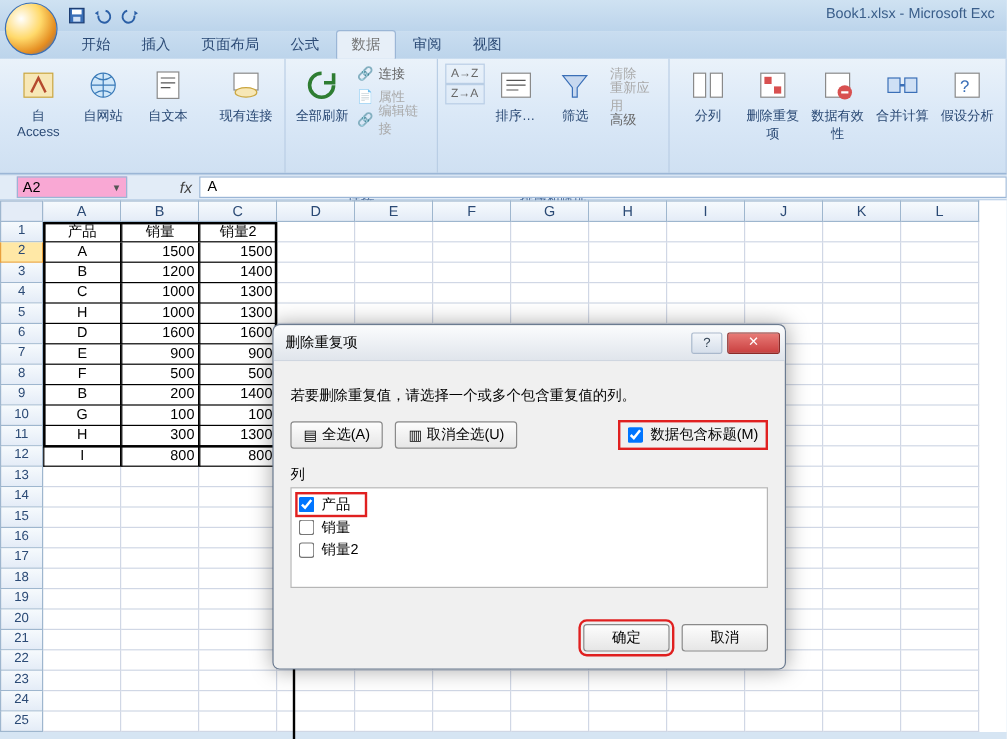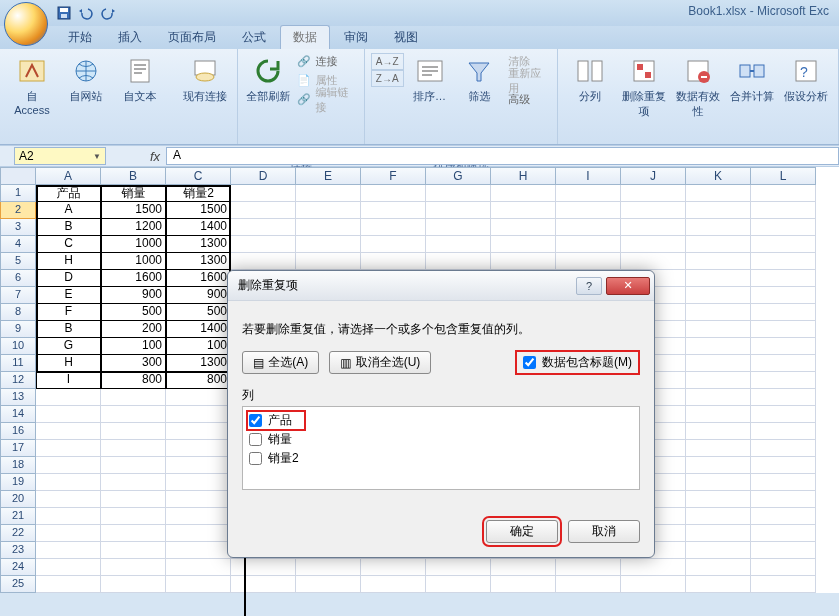--- a/index.html
+++ b/index.html
@@ -26,21 +26,21 @@
 .big-btn .icn { width: 32px; height: 32px; margin-bottom: 2px; }
 .small-stack { display: flex; flex-direction: column; gap: 2px; font-size: 11px; color: #666; }
 .small-stack .row { display: flex; align-items: center; gap: 4px; padding: 1px 3px; }
 .small-stack .row.disabled { color: #aaa; }
 
 
 .icn svg { width: 100%; height: 100%; }
 
 
 .fbar { height: 22px; background: #e2ecf7; border-top: 1px solid #b9cee5; border-bottom: 1px solid #b9cee5; display: flex; align-items: center; }
-.namebox { width: 92px; height: 18px; margin-left: 14px; background: #fef9c3; border: 1px solid #9bb6d6; display: flex; align-items: center; padding: 0 4px; font-size: 12px; }
+.namebox { width: 92px; height: 18px; margin-left: 14px; background: #f9a8d4; border: 1px solid #9bb6d6; display: flex; align-items: center; padding: 0 4px; font-size: 12px; }
 .namebox .dd { margin-left: auto; font-size: 8px; color: #555; }
 .fxbtns { width: 60px; display: flex; justify-content: flex-end; align-items: center; padding-right: 6px; font-style: italic; color: #444; font-size: 13px; }
 .formula-input { flex: 1; height: 18px; background: #fff; border: 1px solid #9bb6d6; padding: 0 6px; font-size: 12px; }
 
 
 .grid-wrap { position: relative; background: #fff; }
 .corner { position: absolute; top: 0; left: 0; width: 36px; height: 18px; background: #e4ecf7; border: 1px solid #9eb6ce; }
 .colhdrs { display: flex; margin-left: 36px; }
 .colhdr { width: 65px; height: 18px; background: linear-gradient(#f6fafd,#e4ecf7); border: 1px solid #9eb6ce; border-left: none; text-align: center; font-size: 12px; color: #2b4a75; line-height: 16px; }
 .rows { }
@@ -486,20 +486,35 @@
         <div class="cell"></div>
         <div class="cell"></div>
         <div class="cell"></div>
         <div class="cell"></div>
         <div class="cell"></div>
         <div class="cell"></div>
         <div class="cell"></div>
         <div class="cell"></div>
       </div>
       <div class="row">
+        <div class="rowhdr">15</div>
+        <div class="cell"></div>
+        <div class="cell"></div>
+        <div class="cell"></div>
+        <div class="cell"></div>
+        <div class="cell"></div>
+        <div class="cell"></div>
+        <div class="cell"></div>
+        <div class="cell"></div>
+        <div class="cell"></div>
+        <div class="cell"></div>
+        <div class="cell"></div>
+        <div class="cell"></div>
+      </div>
+      <div class="row">
         <div class="rowhdr">16</div>
         <div class="cell"></div>
         <div class="cell"></div>
         <div class="cell"></div>
         <div class="cell"></div>
         <div class="cell"></div>
         <div class="cell"></div>
         <div class="cell"></div>
         <div class="cell"></div>
         <div class="cell"></div>

